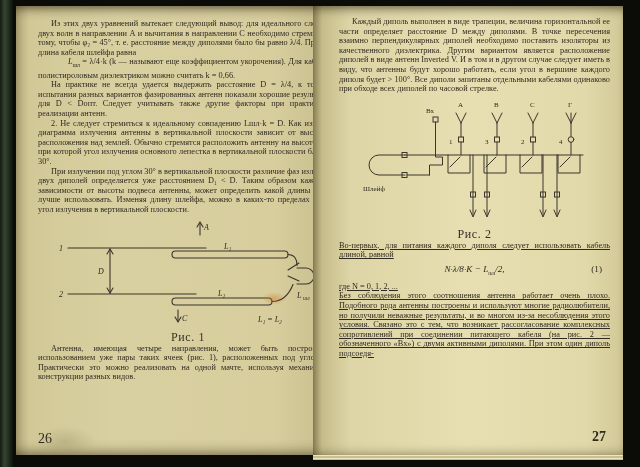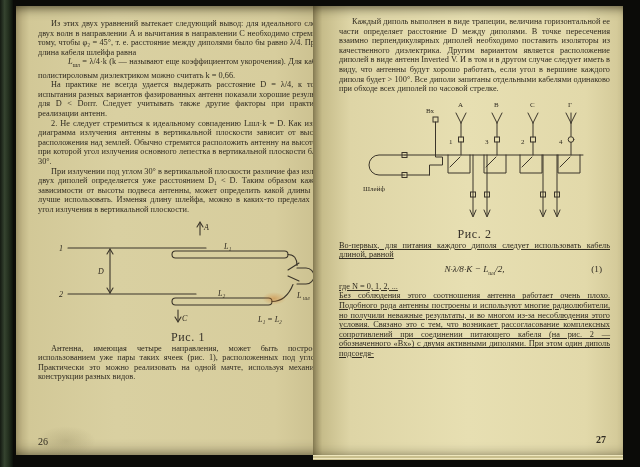--- a/index.html
+++ b/index.html
@@ -37,21 +37,21 @@
   p.noindent{text-indent:0;text-decoration:underline;}
   p.formula-start{text-indent:30px;}
   sub{font-size:5.8px;}
   .fig{text-align:center;margin:3px 0 1px 0;}
   .caption{font-size:12px;line-height:8px;text-align:center;color:#37322a;letter-spacing:.6px;margin:1px 0 3px 0;}
   .formula-display{
     position:relative;text-align:center;font-size:9.2px;font-style:italic;
     color:#2e2920;margin:3px 0;line-height:12px;
   }
   .formula-display .fnum{position:absolute;right:8px;top:0;font-style:normal;}
-  .pnum{position:absolute;font-size:10px;color:#2f2a20;}
+  .pnum{position:absolute;font-size:14px;color:#2f2a20;}
   .pnum-left{left:22px;bottom:8px;}
   .pnum-right{right:17px;bottom:10px;font-weight:bold;}
   svg .flabel{font-size:8px;font-style:italic;fill:#2f2a20;}
   svg .fsub{font-size:5.5px;font-style:italic;fill:#2f2a20;}
   svg .fplain{font-size:7px;fill:#2f2a20;}
   .stain{position:absolute;border-radius:50%;pointer-events:none;}
   .s1{left:246px;top:286px;width:24px;height:13px;background:radial-gradient(ellipse,rgba(205,118,35,.45),rgba(205,118,35,0) 70%);}
   .s5{left:20px;top:420px;width:60px;height:30px;background:radial-gradient(ellipse,rgba(95,85,50,.18),rgba(95,85,50,0) 70%);}
 </style>
 </head>

